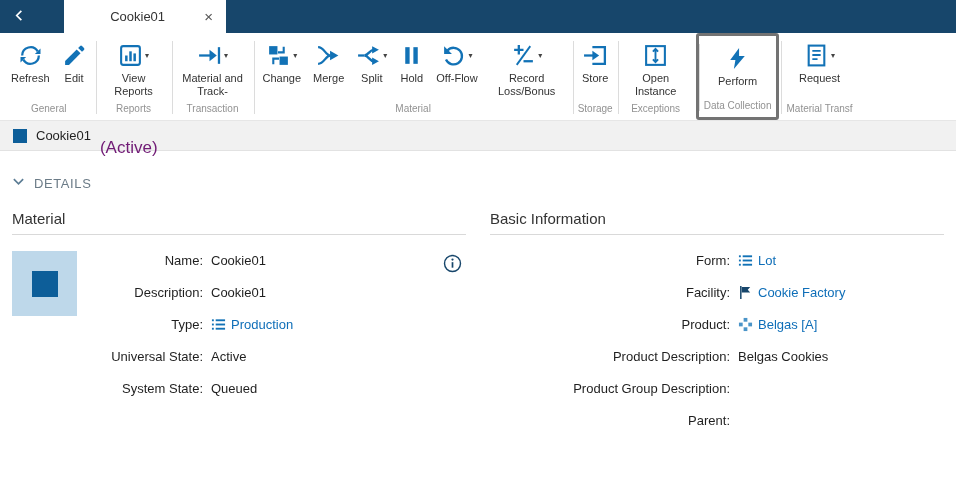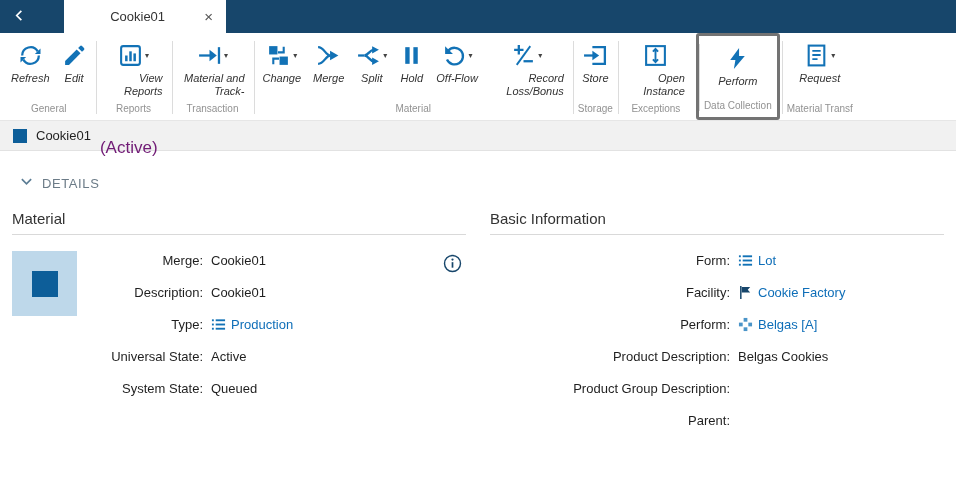--- a/index.html
+++ b/index.html
@@ -16,33 +16,33 @@
   
   .toolbar { height:88px; background:#fff; display:flex; align-items:stretch; border-bottom:1px solid #e6e6e6; padding-left:2px; }
   .tb-group { display:flex; flex-direction:column; position:relative; padding:3px 3px 2px; }
   .tb-group + .tb-group::before { content:""; position:absolute; left:0; top:8px; bottom:6px; width:1px; background:#dcdcdc; }
   .tb-buttons { display:flex; flex:1; align-items:flex-start; justify-content:center; }
   .tb-btn { display:flex; flex-direction:column; align-items:center; background:none; border:none; cursor:pointer;
     padding:4px 6px 0; font-family:inherit; }
   .tb-iconrow { height:30px; display:flex; align-items:center; }
   .tb-iconrow svg { width:25px; height:25px; display:block; }
   .tb-caret { font-size:8px; color:#444; margin-left:2px; }
-  .tb-label { font-size:11px; color:#333; text-align:right; line-height:1.2; margin-top:2px;font-style:italic; }
+  .tb-label { font-size:11px; color:#333; text-align:center; line-height:1.2; margin-top:2px; }
   .tb-group-label { font-size:10px; color:#929292; text-align:center; padding:3px 2px 4px; white-space:nowrap; overflow:hidden; }
   .w56 .tb-label{max-width:58px;} .w70 .tb-label{max-width:64px;} .w80 .tb-label{max-width:74px;}
   .tb-group.highlight { border:3px solid #737373; border-radius:3px; margin:0 2px; }
 
   
   .context { height:30px; background:#f1f1f1; border-bottom:1px solid #e2e2e2; display:flex; align-items:center; padding:0 13px; gap:9px; }
   .context-square { width:14px; height:14px; background:#0d5e99; flex:none; }
   .context-title { font-size:13px; color:#1f1f1f; }
   .context-status { font-size:17px; color:#701a75;margin-top:24px; }
 
   
-  .details-header { display:flex; align-items:center; gap:9px; padding:23px 20px 10px; cursor:pointer; }
+  .details-header { display:flex; align-items:center; gap:9px; padding:23px 12px 10px; cursor:pointer; }
   .details-label { font-size:13px; color:#6b7b87; letter-spacing:.6px; }
 
   .columns { display:flex; padding:8px 12px 0; gap:24px; }
   .col { width:455px; position:relative; }
   .col-heading { font-size:15px; color:#333; padding-bottom:7px; border-bottom:1px solid #d9d9d9; margin-bottom:16px; }
 
   .mat-body { display:flex; }
   .thumb { width:65px; height:65px; background:#bed8ea; flex:none; margin-right:12px; display:flex; align-items:center; justify-content:center; }
   .thumb-inner { width:26px; height:26px; background:#0d5e99; }
   .fields { flex:1; }
@@ -321,21 +321,21 @@
           <rect x="9.1" y="8.6" width="1.8" height="5.8" fill="#17466b"></rect>
           <circle cx="10" cy="5.9" r="1.2" fill="#17466b"></circle>
         </svg>
     </div>
     <div class="mat-body">
       <div class="thumb">
         <div class="thumb-inner"></div>
       </div>
       <div class="fields mat-fields">
         <div class="field-row">
-          <span class="f-label">Merge:</span>
+          <span class="f-label">Name:</span>
           <span class="f-value">Cookie01</span>
         </div>
         <div class="field-row">
           <span class="f-label">Description:</span>
           <span class="f-value">Cookie01</span>
         </div>
         <div class="field-row">
           <span class="f-label">Type:</span>
           <span class="f-value link">
             <span>
@@ -388,21 +388,21 @@
           <span>
             <svg viewBox="0 0 16 16">
                 <path d="M3 1v14" stroke="#17466b" stroke-width="1.6"></path>
                 <path d="M4 2h9l-2.6 3L13 8H4z" fill="#17466b"></path>
               </svg>
           </span>
           <span>Cookie Factory</span>
         </span>
       </div>
       <div class="field-row">
-        <span class="f-label">Perform:</span>
+        <span class="f-label">Product:</span>
         <span class="f-value link">
           <span>
             <svg viewBox="0 0 16 16" fill="#4a94c8">
                 <rect x="6" y="1" width="4" height="4"></rect>
                 <rect x="1" y="6" width="4" height="4"></rect>
                 <rect x="11" y="6" width="4" height="4"></rect>
                 <rect x="6" y="11" width="4" height="4"></rect>
               </svg>
           </span>
           <span>Belgas [A]</span>

